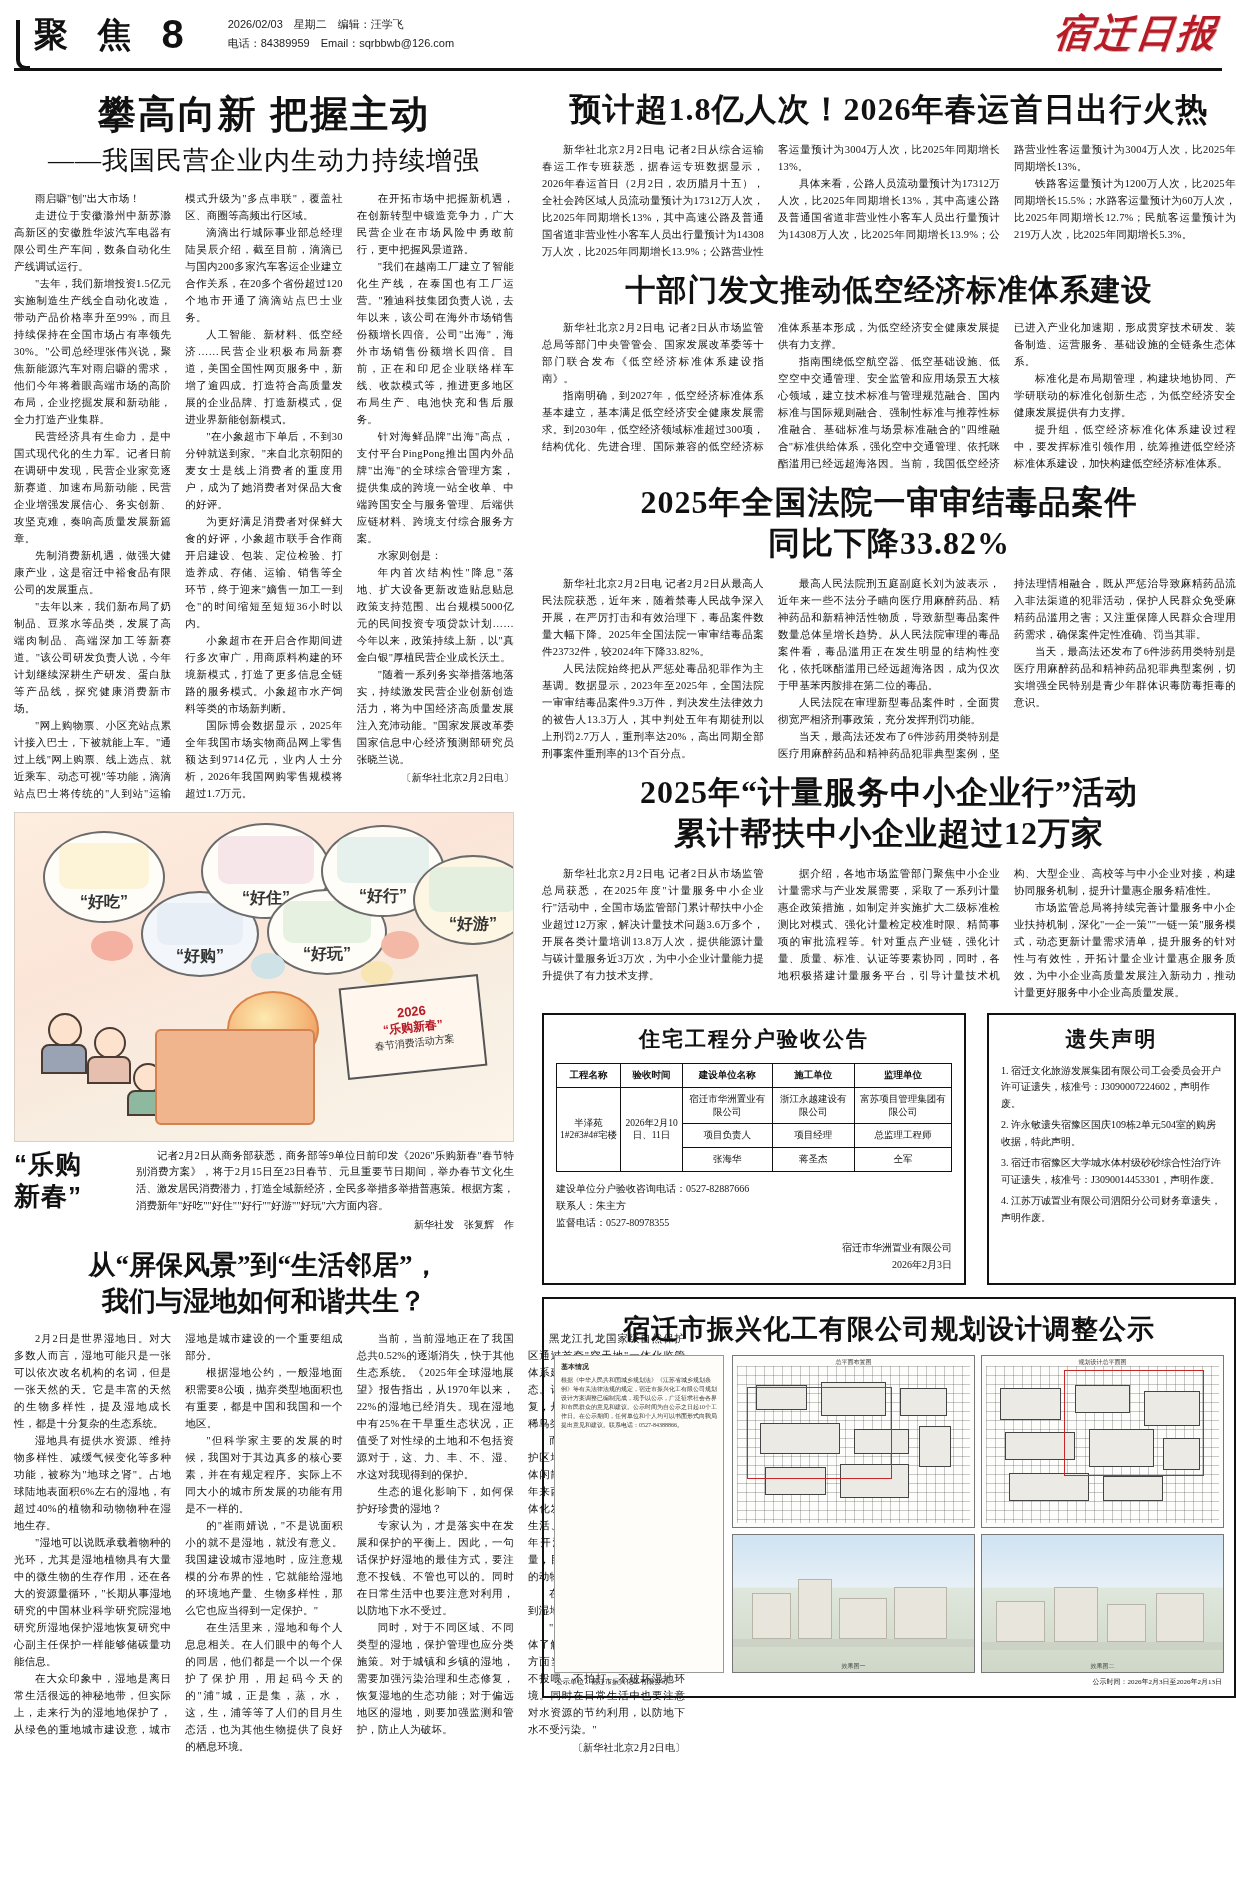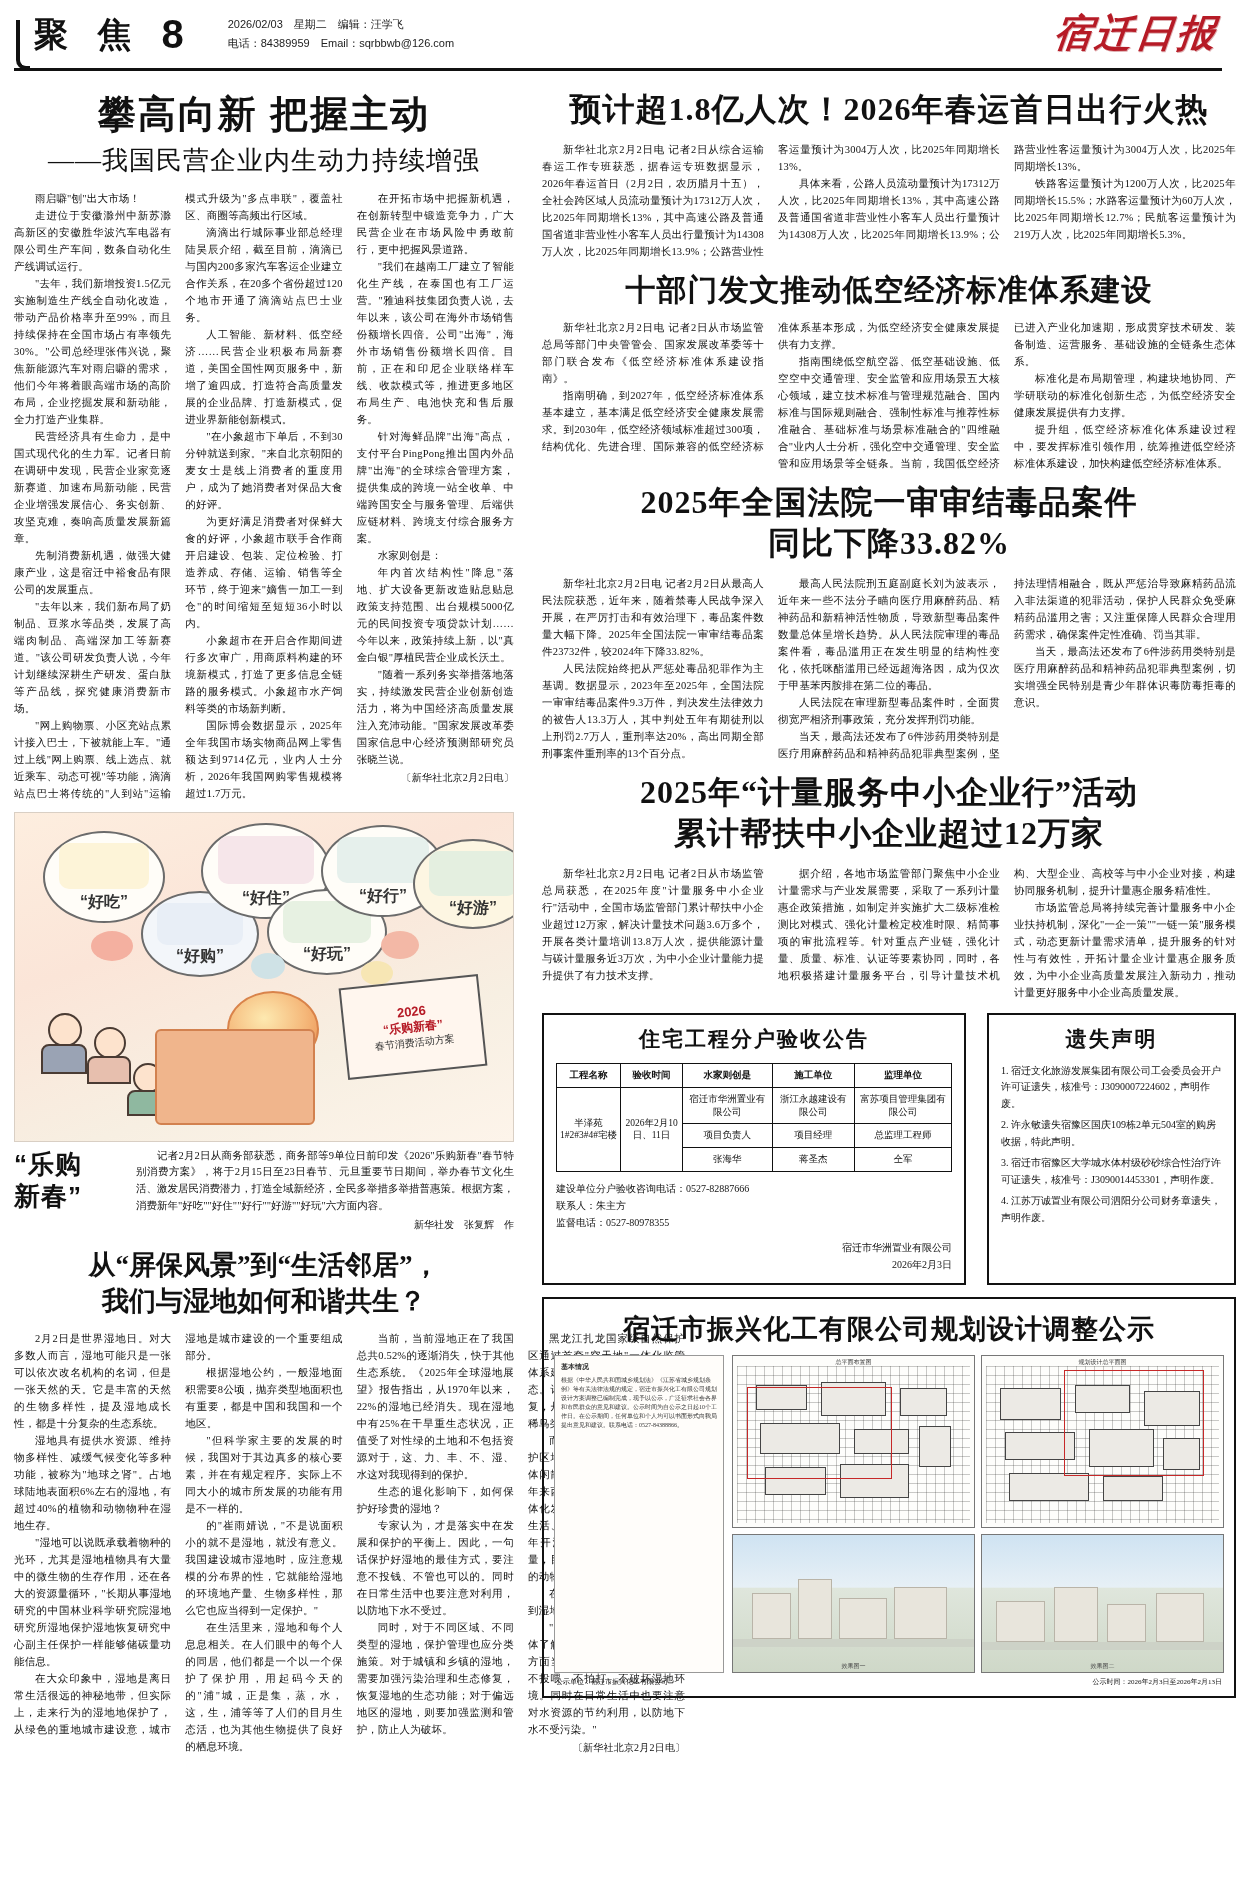--- a/index.html
+++ b/index.html
@@ -323,21 +323,21 @@
         <span>“好住”</span>
       </div>
       <div class="bubble" style="left:252px;top:76px;width:120px;height:86px;">
         <div class="bub-scene" style="background:#e7f1e2;"></div>
         <span>“好玩”</span>
       </div>
       <div class="bubble" style="left:306px;top:12px;width:124px;height:92px;">
         <div class="bub-scene" style="background:#e6f0ec;"></div>
         <span>“好行”</span>
       </div>
-      <div class="bubble" style="left:398px;top:26px;width:120px;height:90px;background:#fdf6e2;">
+      <div class="bubble" style="left:398px;top:42px;width:120px;height:90px;background:#fdf6e2;">
         <div class="bub-scene" style="background:#e4efe0;"></div>
         <span>“好游”</span>
       </div>
 
       <span class="sticker" style="left:76px;top:118px;width:42px;height:30px;background:#f4b0a0;"></span>
       <span class="sticker" style="left:236px;top:140px;width:34px;height:26px;background:#cfe2e6;"></span>
       <span class="sticker" style="left:366px;top:118px;width:38px;height:28px;background:#f3b8a6;"></span>
       <span class="sticker" style="left:346px;top:148px;width:32px;height:24px;background:#f7e6b4;"></span>
 
       <div class="kid" style="left:26px;top:200px;width:48px;height:64px;">
@@ -402,21 +402,21 @@
     <div class="cols3 body-txt">
       <p>新华社北京2月2日电 记者2日从综合运输春运工作专班获悉，据春运专班数据显示，2026年春运首日（2月2日，农历腊月十五），全社会跨区域人员流动量预计为17312万人次，比2025年同期增长13%，其中高速公路及普通国省道非营业性小客车人员出行量预计为14308万人次，比2025年同期增长13.9%；公路营业性客运量预计为3004万人次，比2025年同期增长13%。</p>
       <p>具体来看，公路人员流动量预计为17312万人次，比2025年同期增长13%，其中高速公路及普通国省道非营业性小客车人员出行量预计为14308万人次，比2025年同期增长13.9%；公路营业性客运量预计为3004万人次，比2025年同期增长13%。</p>
       <p>铁路客运量预计为1200万人次，比2025年同期增长15.5%；水路客运量预计为60万人次，比2025年同期增长12.7%；民航客运量预计为219万人次，比2025年同期增长5.3%。</p>
     </div>
 
     <div class="h-news big">十部门发文推动低空经济标准体系建设</div>
     <div class="cols3 body-txt">
       <p>新华社北京2月2日电 记者2日从市场监管总局等部门中央管管会、国家发展改革委等十部门联合发布《低空经济标准体系建设指南》。</p>
       <p>指南明确，到2027年，低空经济标准体系基本建立，基本满足低空经济安全健康发展需求。到2030年，低空经济领域标准超过300项，结构优化、先进合理、国际兼容的低空经济标准体系基本形成，为低空经济安全健康发展提供有力支撑。</p>
-      <p>指南围绕低空航空器、低空基础设施、低空空中交通管理、安全监管和应用场景五大核心领域，建立技术标准与管理规范融合、国内标准与国际规则融合、强制性标准与推荐性标准融合、基础标准与场景标准融合的"四维融合"业内人士分析，强化空中交通管理、安全监管和应用场景等全链条。当前，我国低空经济已进入产业化加速期，形成贯穿技术研发、装备制造、运营服务、基础设施的全链条生态体系。</p>
+      <p>指南围绕低空航空器、低空基础设施、低空空中交通管理、安全监管和应用场景五大核心领域，建立技术标准与管理规范融合、国内标准与国际规则融合、强制性标准与推荐性标准融合、基础标准与场景标准融合的"四维融合"标准供给体系，强化空中交通管理、依托咪酯滥用已经远超海洛因。当前，我国低空经济已进入产业化加速期，形成贯穿技术研发、装备制造、运营服务、基础设施的全链条生态体系。</p>
       <p>标准化是布局期管理，构建块地协同、产学研联动的标准化创新生态，为低空经济安全健康发展提供有力支撑。</p>
       <p>提升组，低空经济标准化体系建设过程中，要发挥标准引领作用，统筹推进低空经济标准体系建设，加快构建低空经济标准体系。</p>
     </div>
 
     <div class="h-news xl">2025年全国法院一审审结毒品案件<br>同比下降33.82%</div>
     <div class="cols3 body-txt">
       <p>新华社北京2月2日电 记者2月2日从最高人民法院获悉，近年来，随着禁毒人民战争深入开展，在严厉打击和有效治理下，毒品案件数量大幅下降。2025年全国法院一审审结毒品案件23732件，较2024年下降33.82%。</p>
       <p>人民法院始终把从严惩处毒品犯罪作为主基调。数据显示，2023年至2025年，全国法院一审审结毒品案件9.3万件，判决发生法律效力的被告人13.3万人，其中判处五年有期徒刑以上刑罚2.7万人，重刑率达20%，高出同期全部刑事案件重刑率的13个百分点。</p>
       <p>最高人民法院刑五庭副庭长刘为波表示，近年来一些不法分子瞄向医疗用麻醉药品、精神药品和新精神活性物质，导致新型毒品案件数量总体呈增长趋势。从人民法院审理的毒品案件看，毒品滥用正在发生明显的结构性变化，依托咪酯滥用已经远超海洛因，成为仅次于甲基苯丙胺排在第二位的毒品。</p>
       <p>人民法院在审理新型毒品案件时，全面贯彻宽严相济刑事政策，充分发挥刑罚功能。</p>
@@ -433,21 +433,21 @@
 
     <div style="display:flex;gap:21px;margin-top:12px;">
 
       <div class="box" style="flex:0 0 424px;">
         <div class="box-title">住宅工程分户验收公告</div>
         <table class="notice">
           <tbody>
               <tr>
             <th>工程名称</th>
             <th>验收时间</th>
-            <th>水家则创是</th>
+            <th>建设单位名称</th>
             <th>施工单位</th>
             <th>监理单位</th>
           </tr>
           <tr>
             <td rowspan="3" style="width:64px;">半泽苑1#2#3#4#宅楼</td>
             <td rowspan="3" style="width:62px;">2026年2月10日、11日</td>
             <td>宿迁市华洲置业有限公司</td>
             <td>浙江永越建设有限公司</td>
             <td>富苏项目管理集团有限公司</td>
           </tr>

